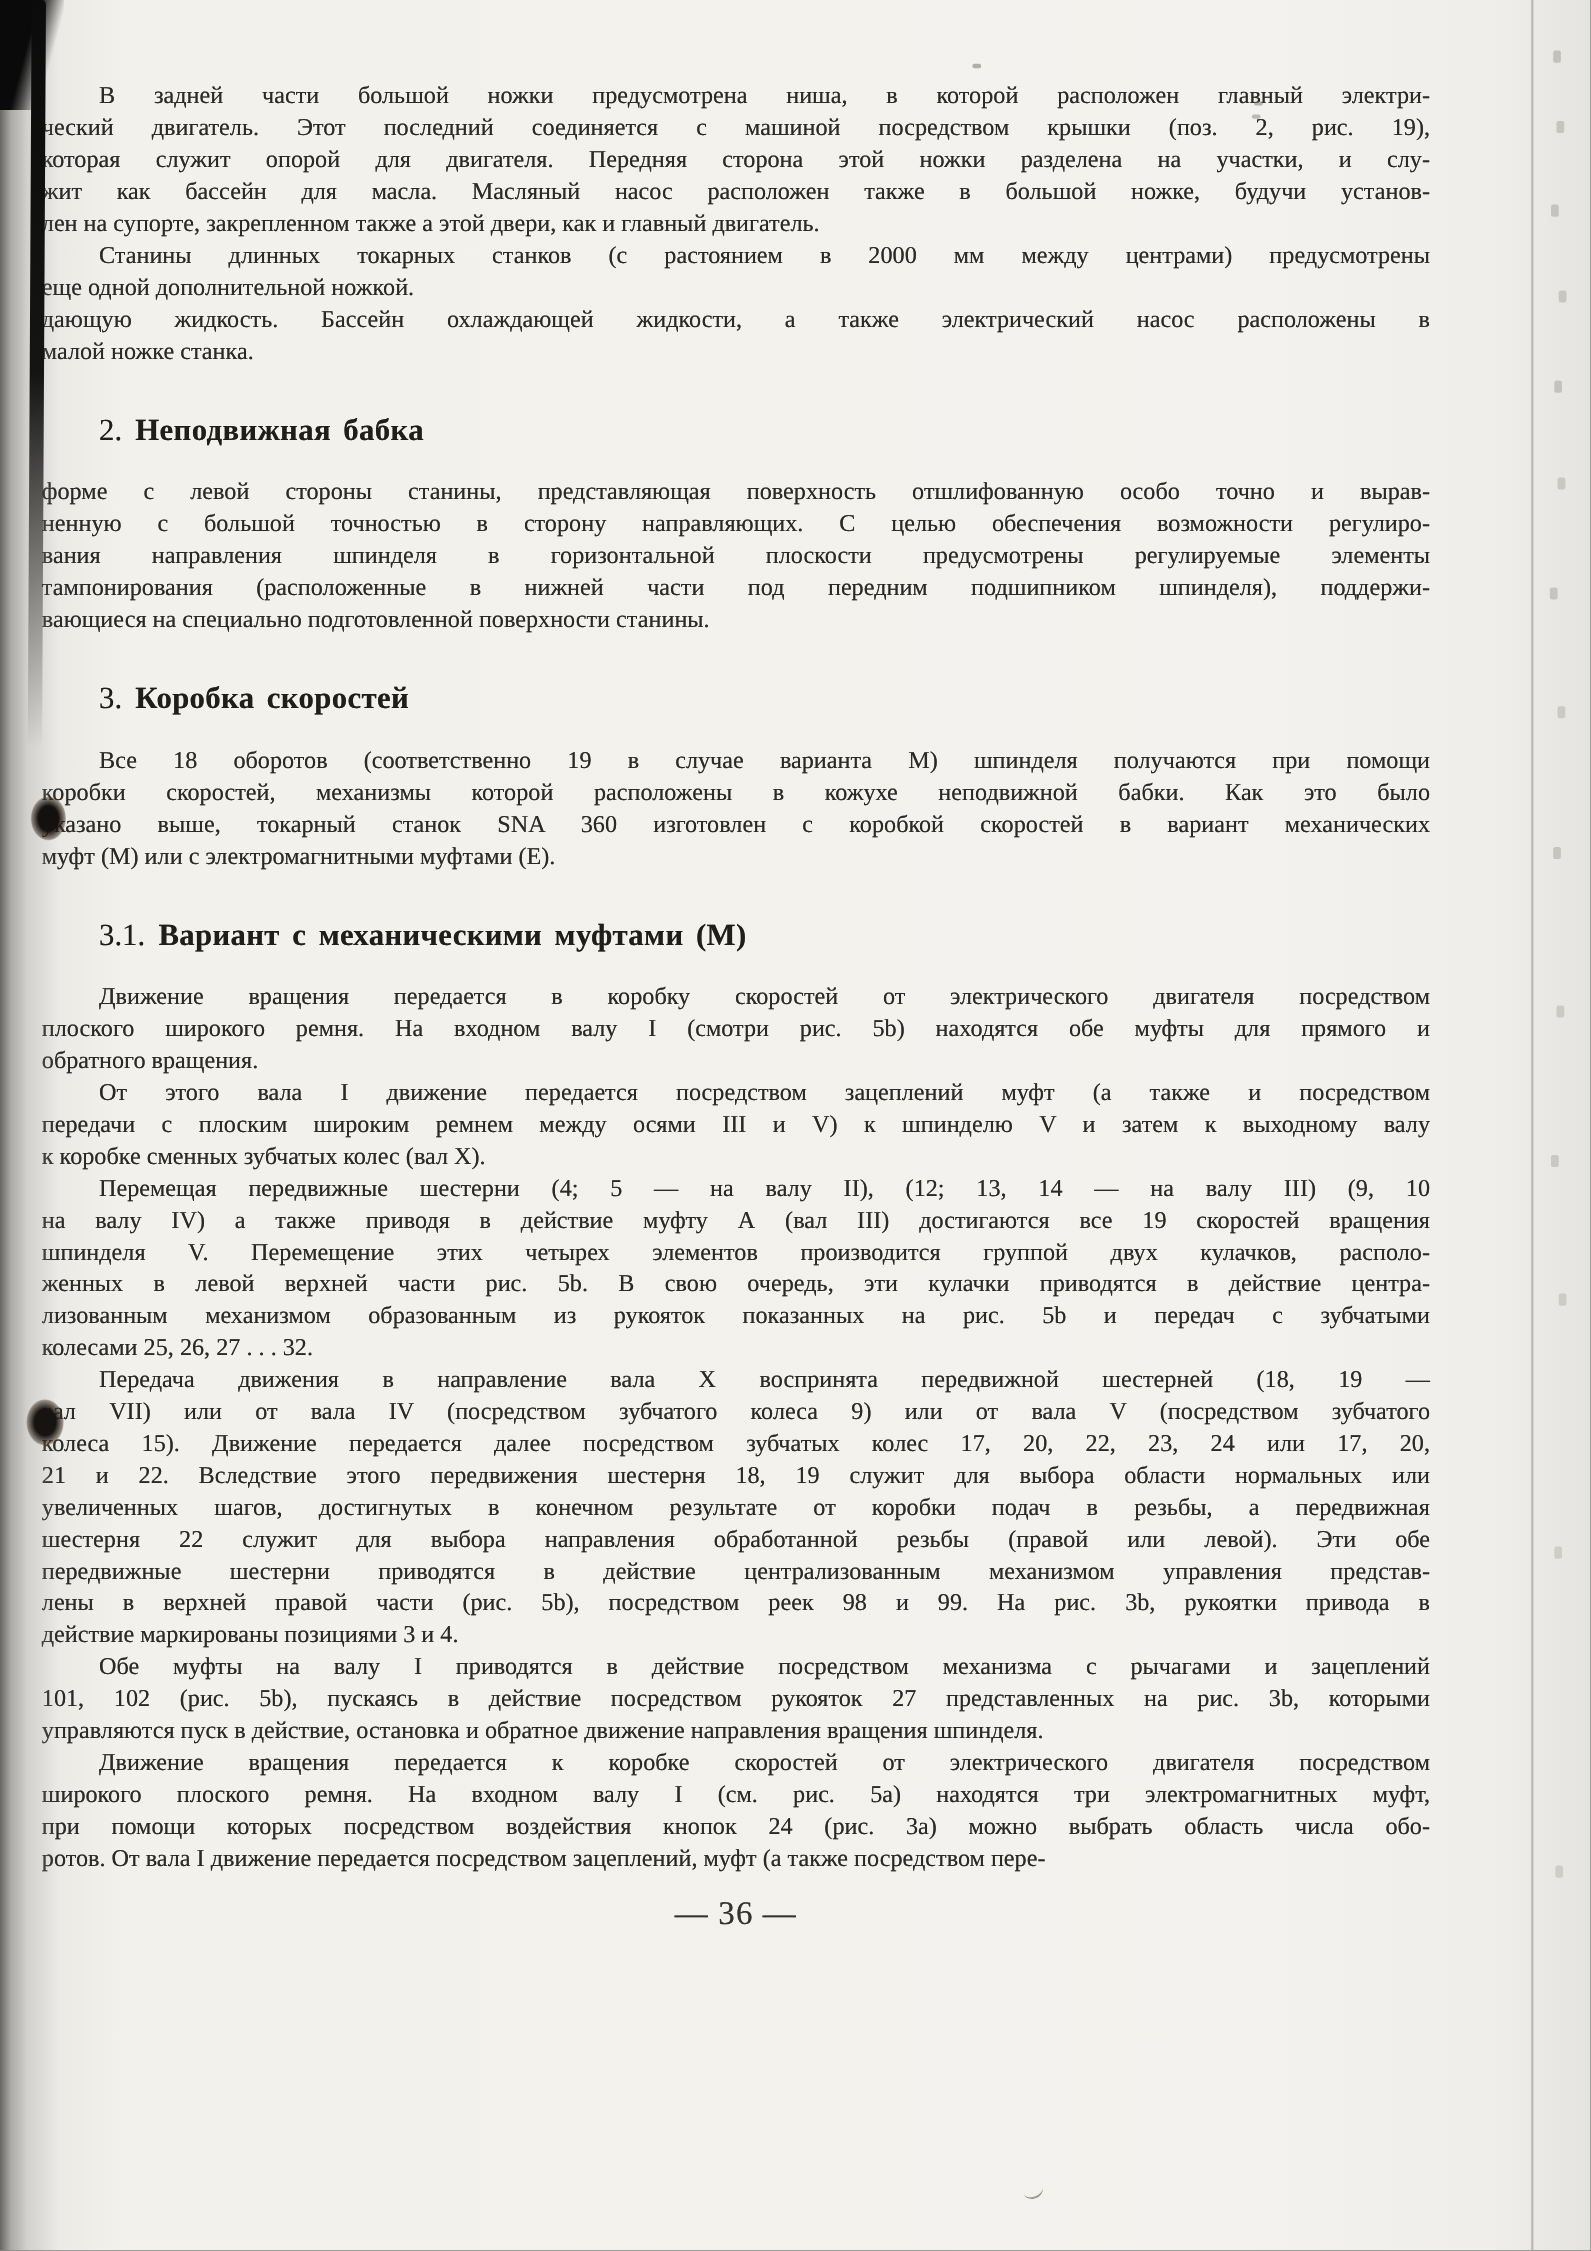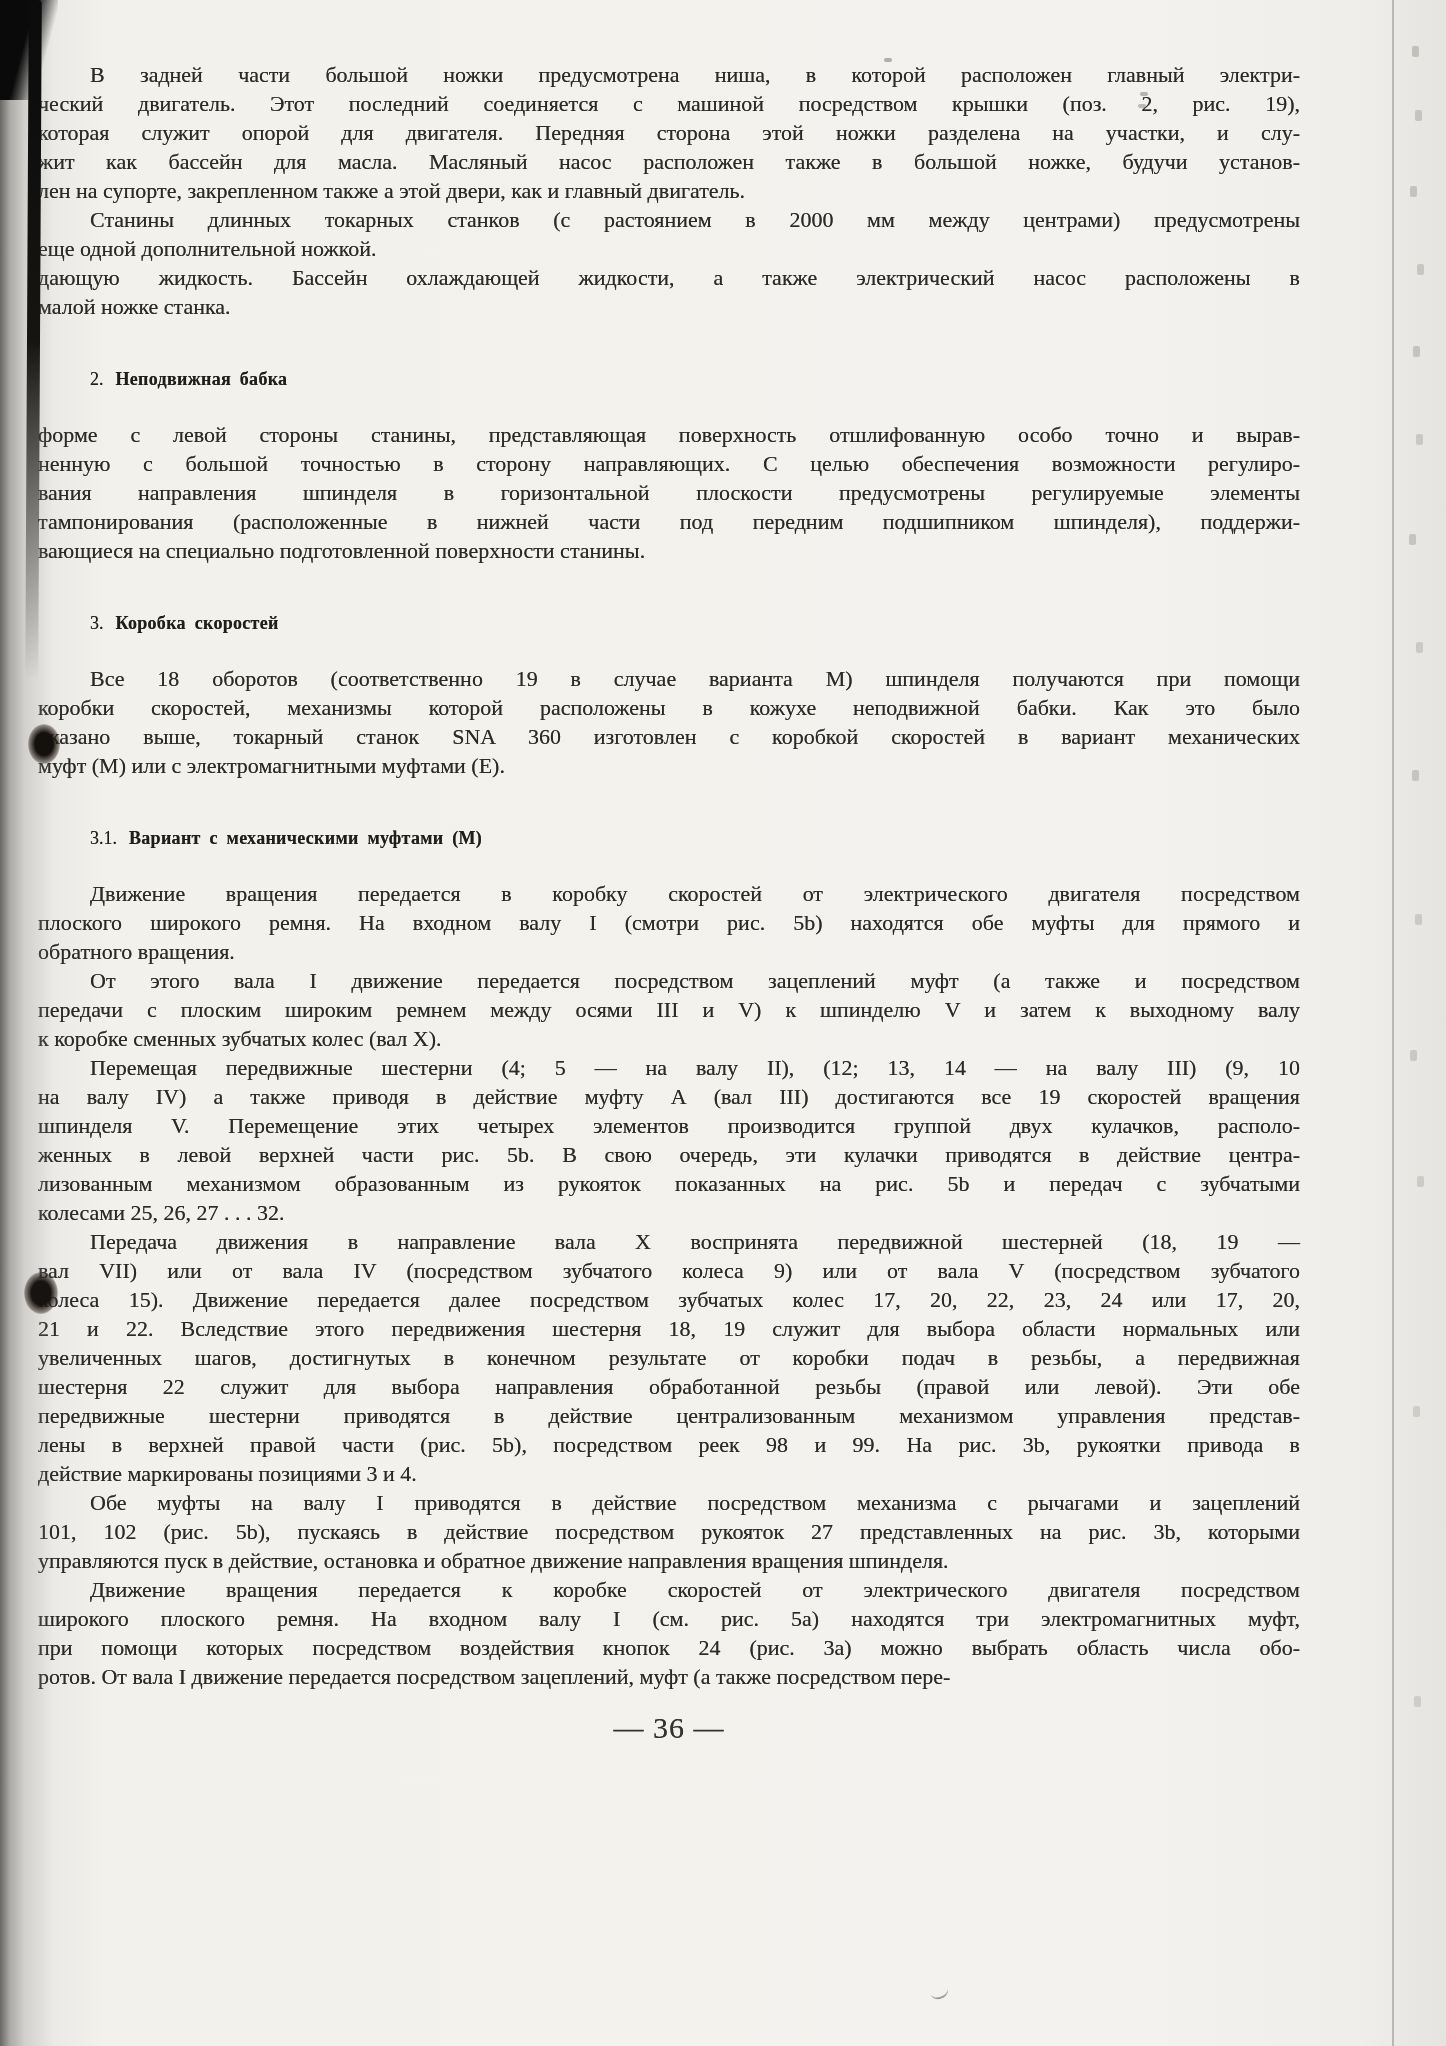--- a/index.html
+++ b/index.html
@@ -30,27 +30,27 @@
     box-shadow:3px 64px rgba(148,146,140,.4),-2px 140px rgba(148,146,140,.42),5px 218px rgba(148,146,140,.38),
       1px 300px rgba(148,146,140,.42),4px 388px rgba(148,146,140,.36),-3px 488px rgba(148,146,140,.4),
       4px 596px rgba(148,146,140,.35),0 724px rgba(148,146,140,.4),3px 868px rgba(148,146,140,.34),
       -2px 1004px rgba(148,146,140,.36),5px 1130px rgba(148,146,140,.32),1px 1360px rgba(148,146,140,.3),
       2px 1650px rgba(148,146,140,.3);}
   .speck-top{position:absolute;left:884px;top:58px;width:8px;height:4px;border-radius:2px;z-index:5;
     background:rgba(120,118,112,.55);box-shadow:256px 34px rgba(120,118,112,.5),254px 46px rgba(120,118,112,.45);}
   .squiggle{position:absolute;left:930px;top:1984px;width:18px;height:13px;z-index:5;
     border-bottom:2px solid rgba(110,108,100,.65);border-radius:50%;transform:rotate(-18deg);}
   
-  .text{position:absolute;left:38px;top:0;width:1262px;z-index:3;
+  .text{position:absolute;left:38px;top:12px;width:1262px;z-index:3;
     color:#2b2a26;font-size:22px;line-height:29px;padding-top:60px;
     text-shadow:0 0 .5px rgba(43,42,38,.7);}
   .line{text-align:justify;text-align-last:justify;}
   .line.first{text-indent:52px;}
   .line.last{text-align-last:left;}
-  .heading{font-weight:700;color:#1f1e1a;font-size:18px;letter-spacing:.3px;word-spacing:4px;
+  .heading{font-weight:700;color:#1f1e1a;font-size:28px;letter-spacing:.3px;word-spacing:4px;
     margin:44px 0 26px 52px;}
   .heading .num{font-weight:400;margin-right:12px;letter-spacing:0;}
   .pagenum{text-align:center;margin-top:22px;color:#34332f;font-size:30px;letter-spacing:1px;}
 </style>
 </head>
 <body>
 
 <div class="page">
 
   <div class="edge-strip"></div>

